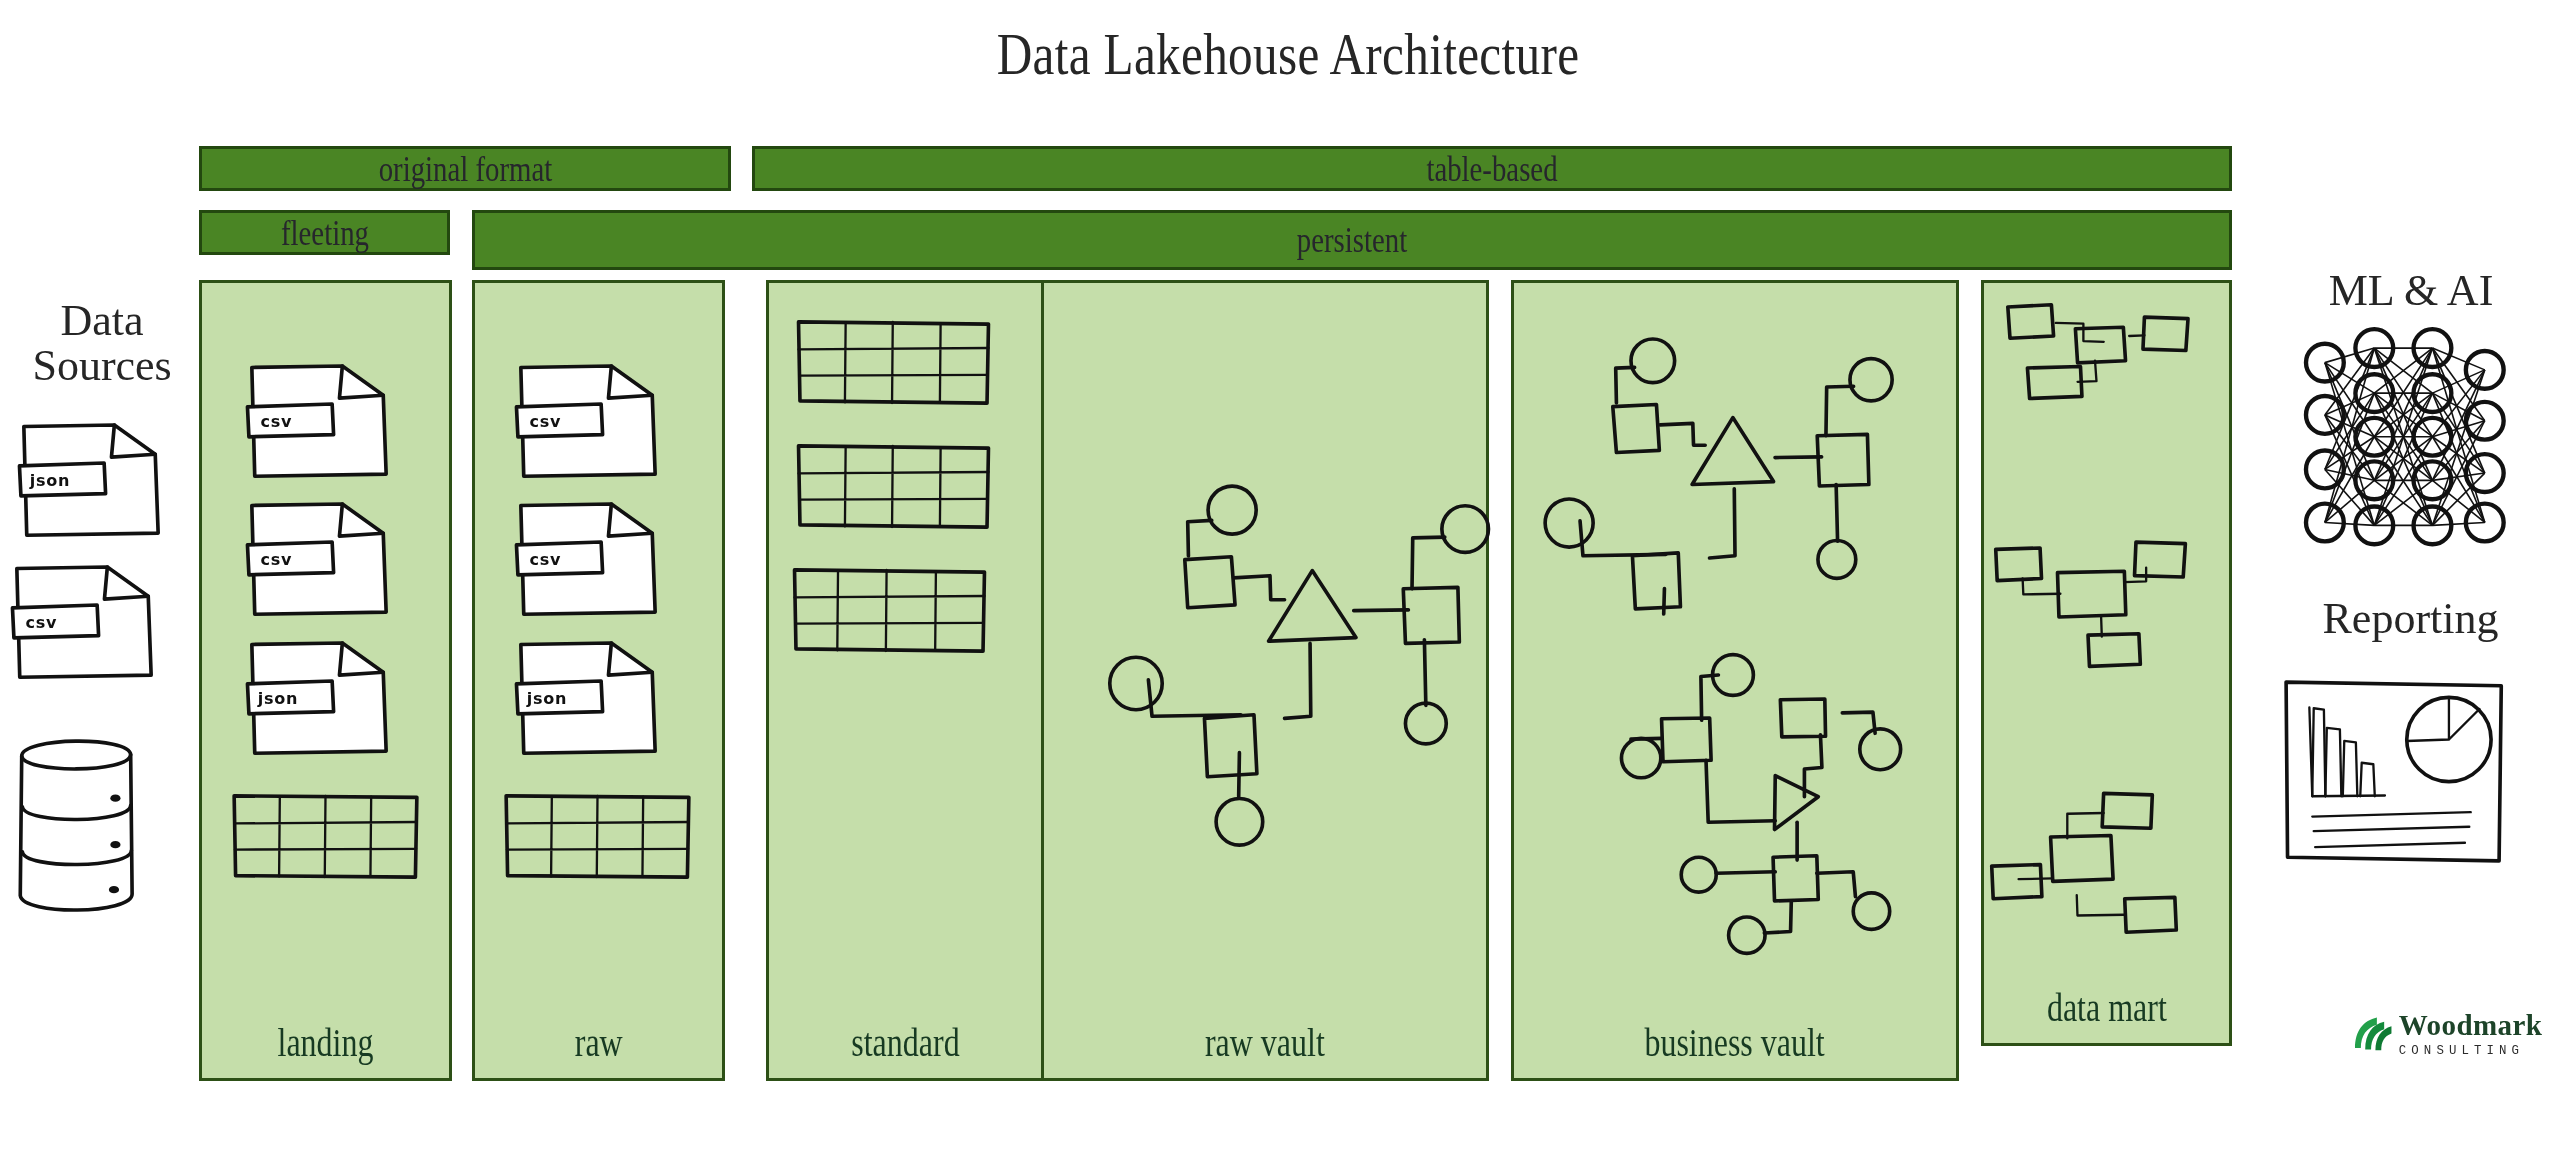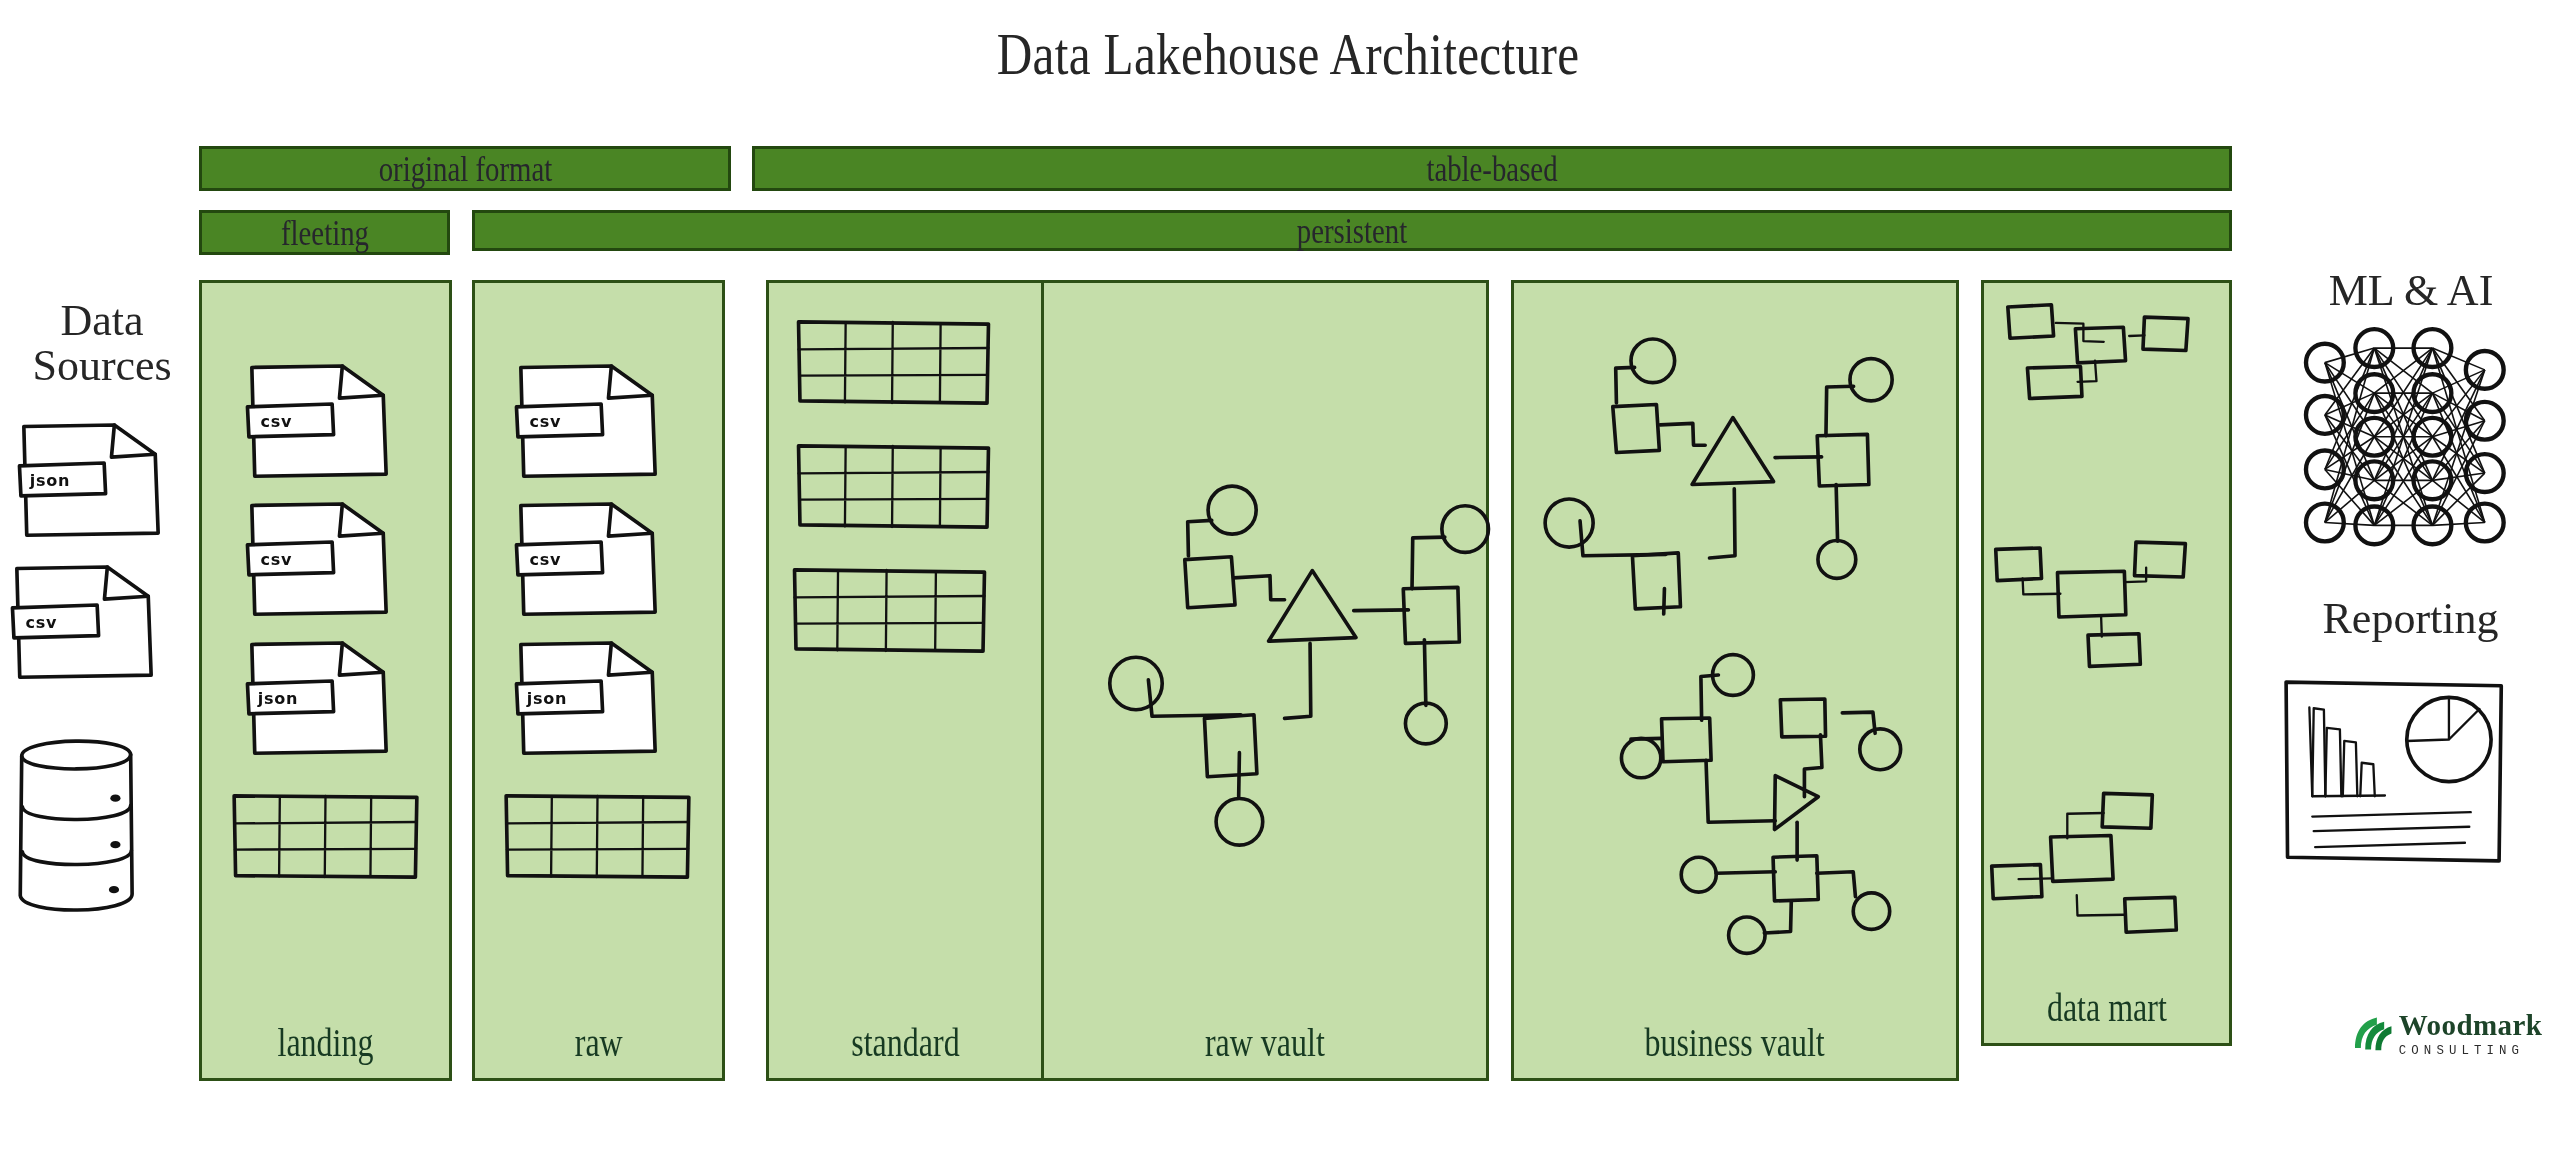--- a/index.html
+++ b/index.html
@@ -57,21 +57,21 @@
 
 <div class="hbar" id="bar-original" style="left:199px;top:146px;width:532px;height:45px;">
   <span>original format</span>
 </div>
 <div class="hbar" id="bar-table" style="left:752px;top:146px;width:1480px;height:45px;">
   <span>table-based</span>
 </div>
 <div class="hbar" id="bar-fleeting" style="left:199px;top:210px;width:251px;height:45px;">
   <span>fleeting</span>
 </div>
-<div class="hbar" id="bar-persistent" style="left:472px;top:210px;width:1760px;height:41px;font-family:Liberation Serif, serif;">
+<div class="hbar" id="bar-persistent" style="left:472px;top:210px;width:1760px;height:60px;font-family:Liberation Serif, serif;">
   <span>persistent</span>
 </div>
 
 <div class="zone" id="zone-landing" style="left:199px;top:280px;width:253px;height:801px;">
   <div class="sk" style="left:44px;top:80px;">
     <svg width="146" height="117" viewBox="0 0 200 160">
       <path class="ink-fill" d="M8 6 L132 4 L188 44 L192 152 L12 155 Z"></path>
       <path class="ink" d="M132 4 L128 48 L188 44"></path>
       <path class="ink-fill" d="M2 60 L118 56 L120 98 L4 101 Z"></path>
       <text class="tag-txt" x="20" y="88">csv</text>

